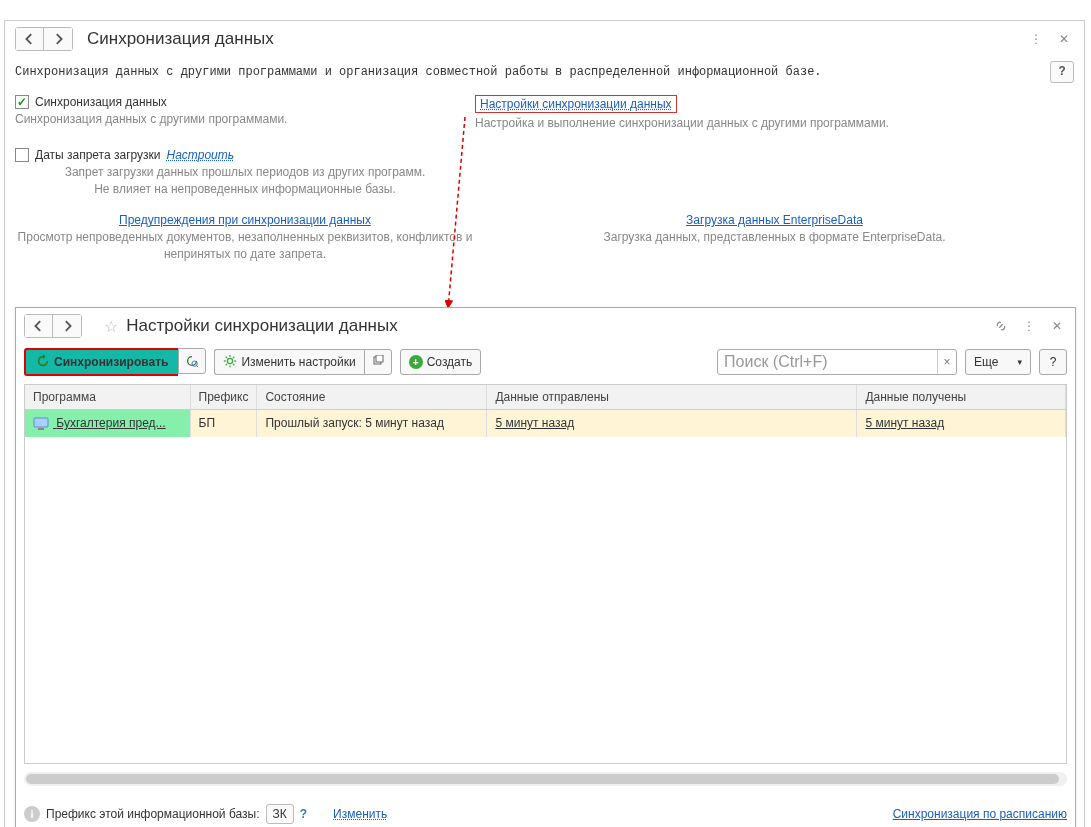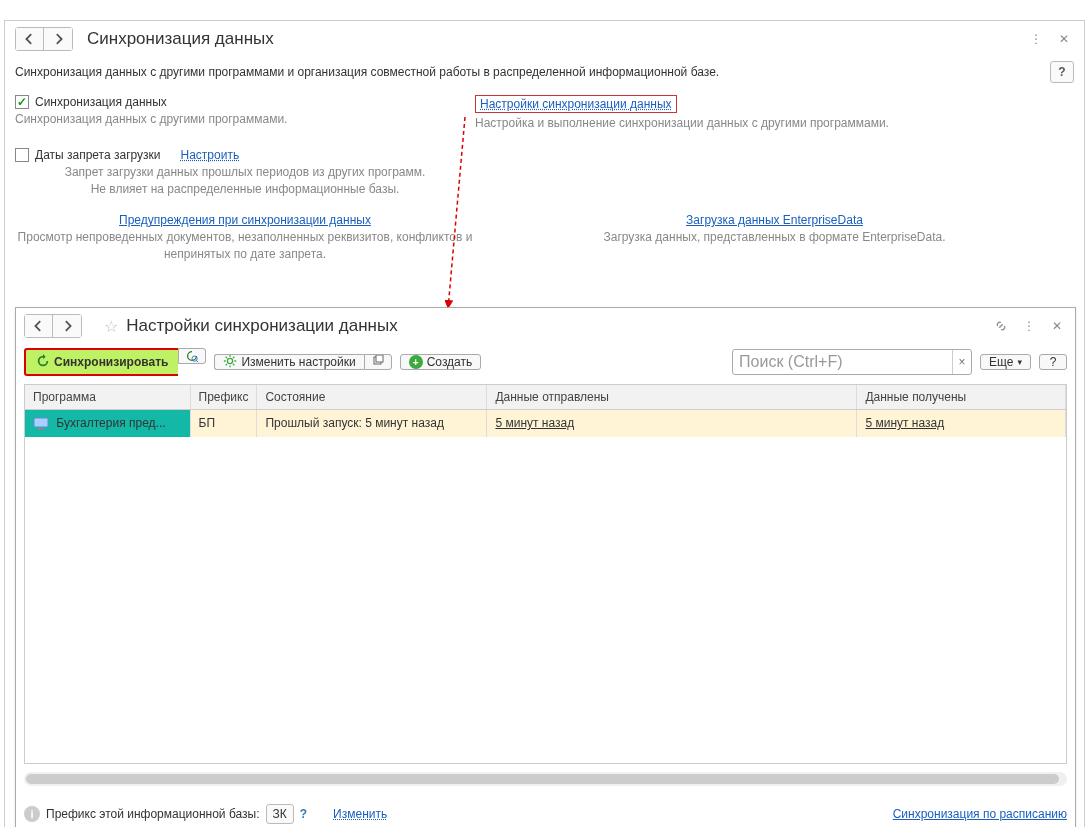--- a/index.html
+++ b/index.html
@@ -10,21 +10,21 @@
   
   .top-header { display: flex; align-items: center; padding: 6px 10px; }
   .nav-btns { display: flex; border: 1px solid #bbb; border-radius: 3px; margin-right: 14px; }
   .nav-btn { width: 28px; height: 22px; display: flex; align-items: center; justify-content: center; border-right: 1px solid #bbb; cursor: pointer; background: #fafafa; }
   .nav-btn:last-child { border-right: none; }
   .nav-btn svg { width: 12px; height: 12px; }
   .page-title { font-size: 17px; color: #333; font-weight: normal; }
   .top-right { position: absolute; right: 10px; top: 8px; display: flex; gap: 8px; align-items: center; }
   .icon-btn { width: 20px; height: 20px; display: flex; align-items: center; justify-content: center; cursor: pointer; color: #888; }
   
-  .sub-row { padding: 4px 10px; display: flex; align-items: center; }
+  .sub-row { padding: 4px 10px; display: flex; align-items: center; font-family: Liberation Mono, monospace; }
   .description { color: #333; flex: 1; }
   .help-btn { width: 24px; height: 22px; border: 1px solid #bbb; border-radius: 3px; display: flex; align-items: center; justify-content: center; background: #fafafa; cursor: pointer; font-weight: bold; color: #555; margin-left: auto; }
   
   .content-grid { padding: 8px 10px; }
   .row-2col { display: flex; margin-bottom: 4px; }
   .col-left { width: 460px; }
   .col-right { flex: 1; }
   
   .chk-row { display: flex; align-items: center; gap: 6px; }
   .chk { width: 14px; height: 14px; border: 1px solid #888; display: flex; align-items: center; justify-content: center; background: #fff; cursor: pointer; }
@@ -41,45 +41,45 @@
   
   
   .inner-window { border: 1px solid #aaa; position: absolute; left: 10px; right: 8px; top: 286px; bottom: 4px; background: #fff; box-shadow: 0 1px 3px rgba(0,0,0,0.1); }
   
   .inner-header { display: flex; align-items: center; padding: 6px 8px; gap: 8px; }
   .star { font-size: 16px; color: #bbb; cursor: pointer; }
   .inner-title { font-size: 17px; }
   .inner-header-right { margin-left: auto; display: flex; gap: 8px; align-items: center; }
   
   .toolbar { display: flex; align-items: center; padding: 4px 8px; gap: 8px; }
-  .tb-btn { border: 1px solid #aaa; border-radius: 3px; background: #f8f8f8; padding: 4px 8px; display: flex; align-items: center; gap: 4px; cursor: pointer; height: 16px; }
-  .tb-btn.sync { background: #bef264; border: 2px solid #d00; font-weight: bold; padding: 4px 10px; height: 28px; }
+  .tb-btn { border: 1px solid #aaa; border-radius: 3px; background: #f8f8f8; padding: 4px 8px; display: flex; align-items: center; gap: 4px; cursor: pointer; height: 26px; }
+  .tb-btn.sync { background: #14b8a6; border: 2px solid #d00; font-weight: bold; padding: 4px 10px; height: 28px; }
   .tb-btn.small { width: 28px; padding: 0; justify-content: center; }
   .tb-group { display: flex; gap: 0; }
   .tb-group .tb-btn:first-child { border-top-right-radius: 0; border-bottom-right-radius: 0; border-right: none; }
   .tb-group .tb-btn:last-child { border-top-left-radius: 0; border-bottom-left-radius: 0; }
   .tb-spacer { flex: 1; }
   .search-box { display: flex; border: 1px solid #aaa; border-radius: 3px; height: 26px; width: 240px; }
   .search-input { border: none; outline: none; padding: 2px 6px; flex: 1; font-size: 16px; background: transparent; }
   .search-input::placeholder { color: #999; }
   .search-clear { width: 22px; display: flex; align-items: center; justify-content: center; cursor: pointer; color: #777; border-left: 1px solid #ccc; }
-  .more-btn { display: flex; align-items: center; gap: 4px; }
+  .more-btn { display: flex; align-items: center; gap: 19px; }
   
   .circle-icon { width: 14px; height: 14px; border-radius: 50%; display: flex; align-items: center; justify-content: center; font-size: 10px; font-weight: bold; color: #fff; }
   .circle-icon.green { background: #3ba93b; }
   .refresh-icon svg { width: 14px; height: 14px; }
   .gear-icon svg { width: 14px; height: 14px; }
   
   
   .table-wrap { border: 1px solid #ccc; margin: 4px 8px 8px 8px; height: 380px; overflow: hidden; }
   .tbl { width: 100%; border-collapse: collapse; }
   .tbl th { text-align: left; padding: 5px 8px; background: #f2f2f2; border-right: 1px solid #ddd; border-bottom: 1px solid #ccc; font-weight: normal; color: #444; }
   .tbl td { padding: 6px 8px; border-right: 1px solid #ddd; }
   .tbl tr.selected td { background: #fff5d6; }
-  .tbl tr.selected td:first-child { background: #14b8a6; }
+  .tbl tr.selected td:first-child { background: #86efac; text-decoration: underline; }
   .cell-link { color: #333; text-decoration: underline; cursor: pointer; }
   .app-icon { display: inline-block; width: 16px; height: 14px; vertical-align: middle; margin-right: 4px; }
   
   .hscroll { height: 14px; background: #f0f0f0; margin: 0 8px 6px 8px; border-radius: 7px; position: relative; }
   .hscroll-thumb { position: absolute; left: 2px; top: 2px; height: 10px; width: 99%; background: #ccc; border-radius: 5px; }
   
   .footer { position: absolute; bottom: 6px; left: 8px; right: 8px; display: flex; align-items: center; gap: 6px; }
   .info-icon { width: 16px; height: 16px; border-radius: 50%; background: #ccc; color: #fff; display: flex; align-items: center; justify-content: center; font-size: 11px; font-weight: bold; }
   .prefix-box { border: 1px solid #bbb; padding: 2px 6px; border-radius: 3px; background: #fafafa; }
   .footer .link { margin-left: 20px; }
@@ -129,24 +129,24 @@
         <span class="link link-boxed">Настройки синхронизации данных</span>
         <div class="hint">Настройка и выполнение синхронизации данных с другими программами.</div>
       </div>
     </div>
 
     <div class="row-2col section-gap">
       <div class="col-left">
         <div class="chk-row">
           <div class="chk"></div>
           <span>Даты запрета загрузки</span>
-          <span class="link" style="text-decoration: underline dotted; margin-left:14px;">Настроить</span>
+          <span class="link" style="text-decoration: underline dotted; margin-left:0;font-style:italic;">Настроить</span>
         </div>
         <div class="hint" style="white-space: pre-line;">Запрет загрузки данных прошлых периодов из других программ.
-Не влияет на распределенные информационные базы.</div>
+Не влияет на непроведенных информационные базы.</div>
       </div>
     </div>
 
     <div class="row-2col section-gap">
       <div class="col-left">
         <span class="link">Предупреждения при синхронизации данных</span>
         <div class="hint">Просмотр непроведенных документов, незаполненных реквизитов, конфликтов и непринятых по дате запрета.</div>
       </div>
       <div class="col-right">
         <span class="link">Загрузка данных EnterpriseData</span>

